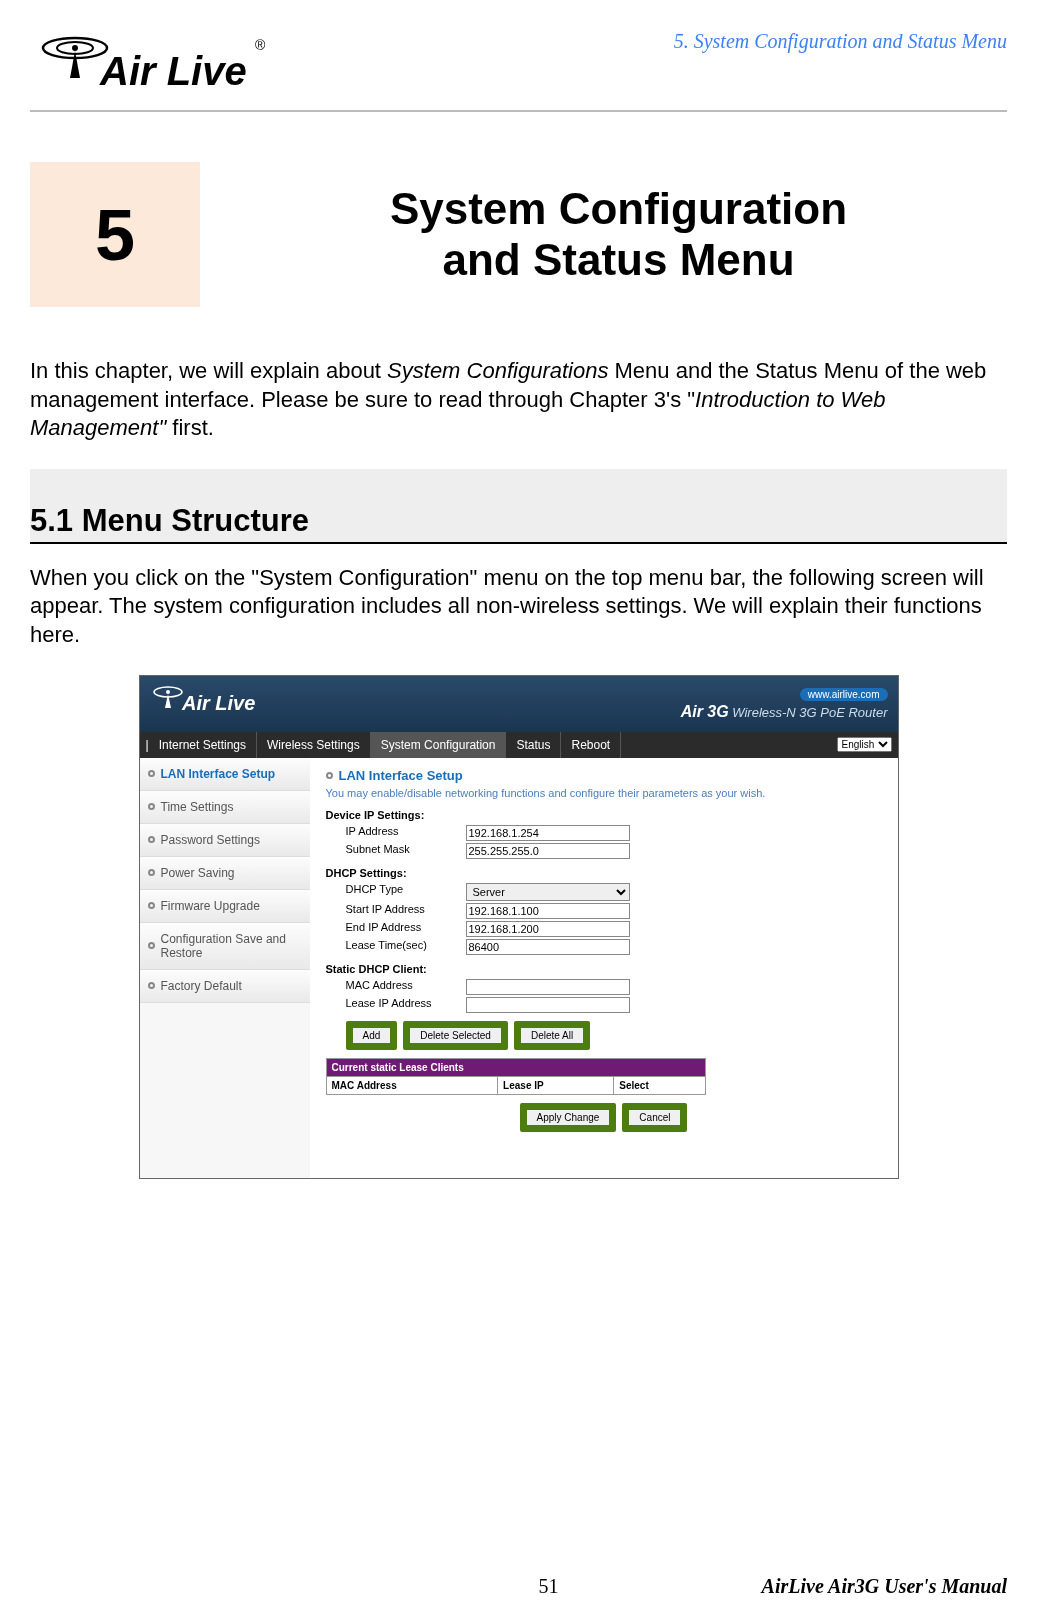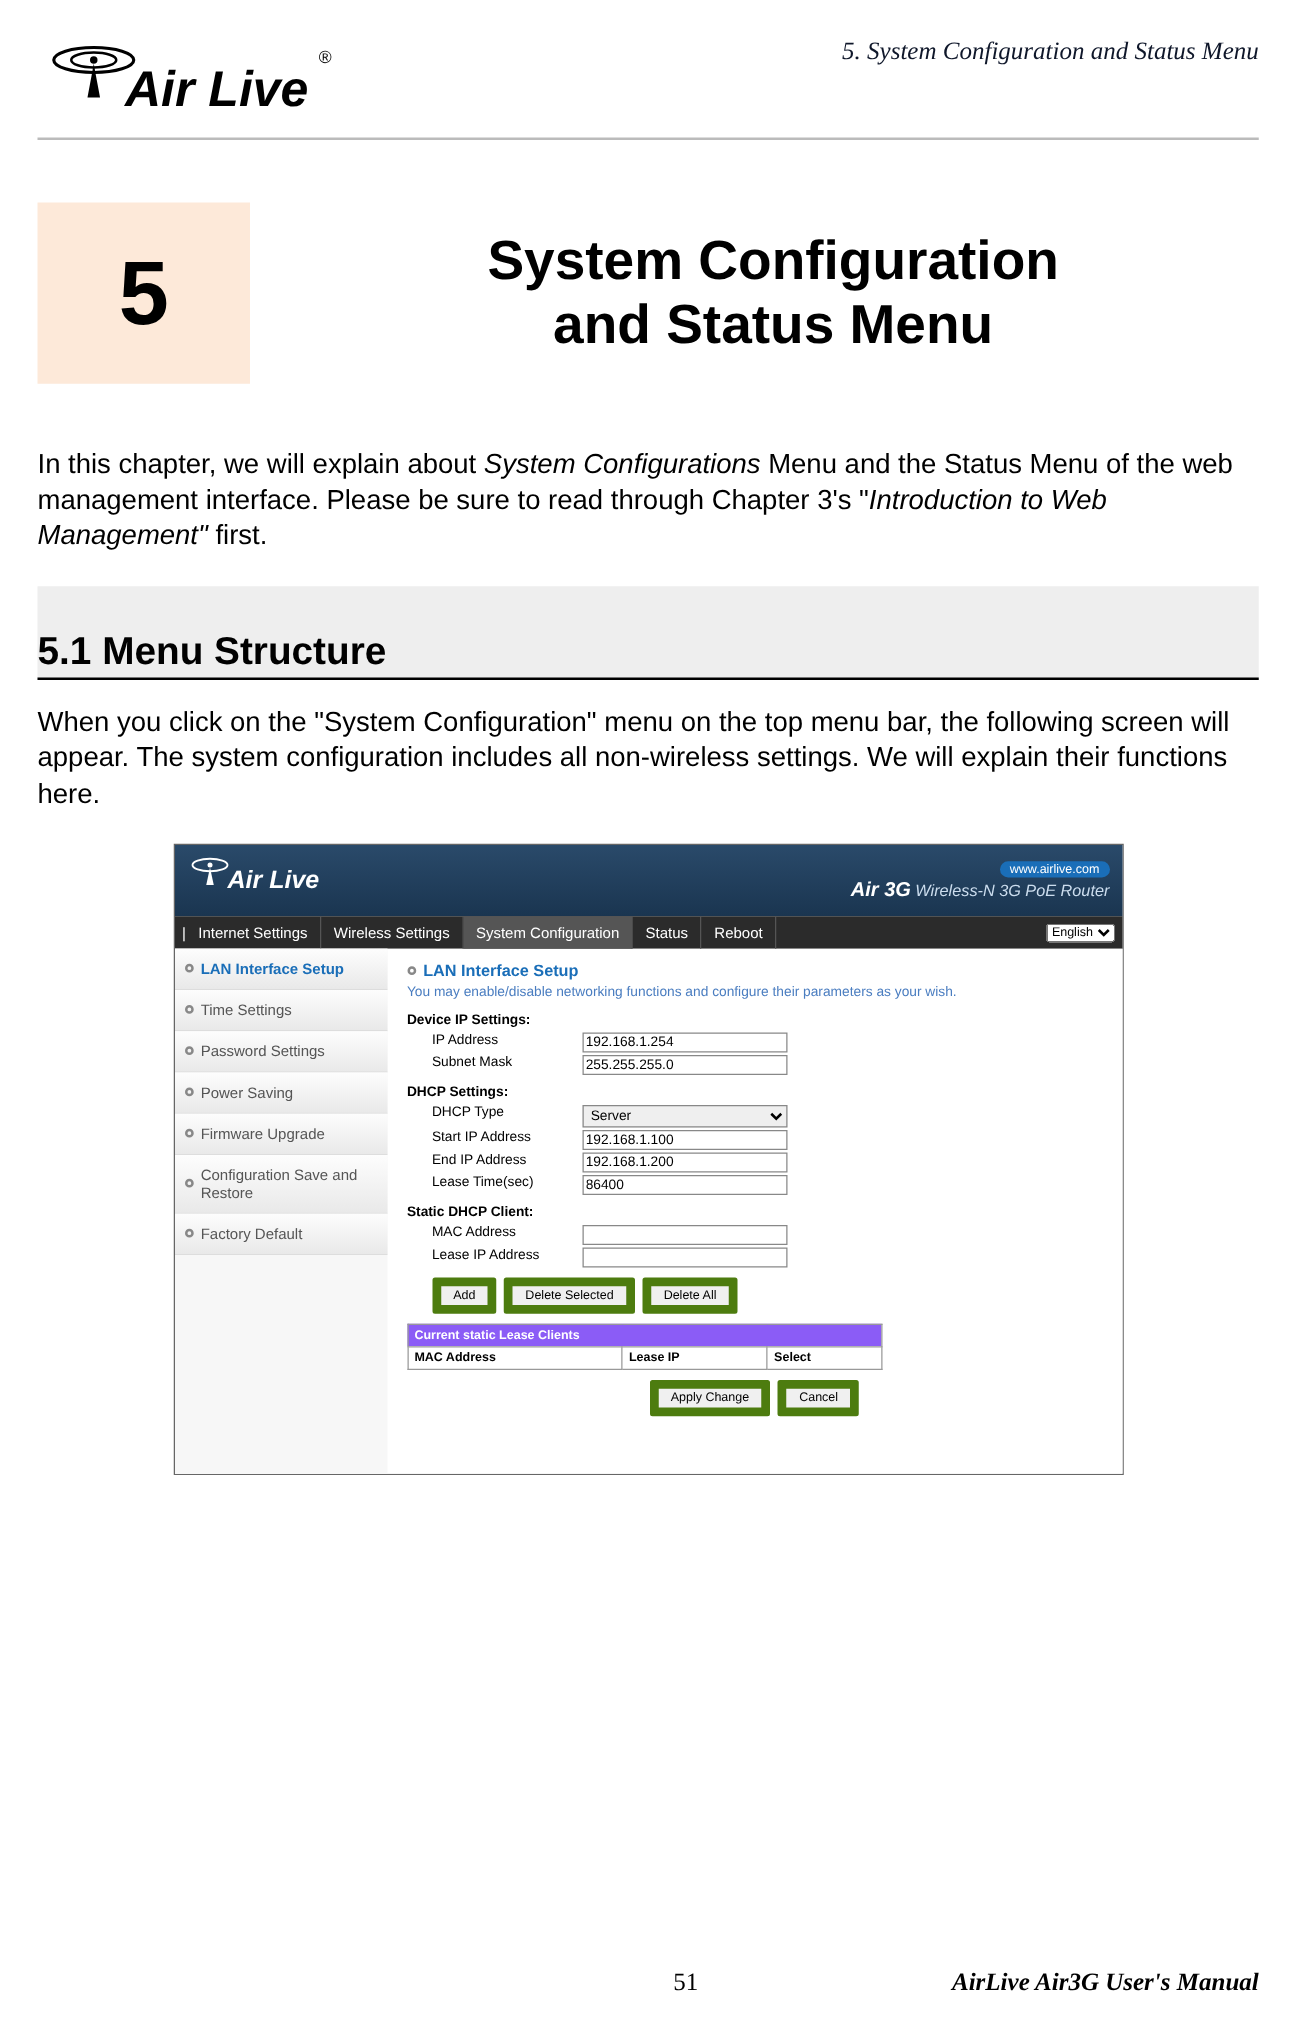--- a/index.html
+++ b/index.html
@@ -1,21 +1,21 @@
 <!DOCTYPE html>
 <html><head>
 <meta charset="utf-8">
 <style>
   * { box-sizing: border-box; margin: 0; padding: 0; }
   body { font-family: Arial, Helvetica, sans-serif; width: 1037px; height: 1618px; position: relative; background: #fff; }
   .page { padding: 30px 30px 0 30px; }
   .top-header { display: flex; justify-content: space-between; align-items: flex-start; margin-bottom: 10px; }
   .logo-block { display: flex; align-items: center; }
   .logo-svg { width: 240px; height: 70px; }
-  .header-right { font-style: italic; font-family: 'Times New Roman', serif; font-size: 20px; color: #0f172a; text-align: left; }
+  .header-right { font-style: italic; font-family: 'Times New Roman', serif; font-size: 20px; color: #3b82f6; text-align: left; }
   .divider-line { border-top: 2px solid #bbb; margin-bottom: 50px; }
   .chapter-row { display: flex; align-items: center; gap: 30px; margin-bottom: 50px; }
   .chapter-num-box { width: 170px; height: 145px; background: #fde9d9; display: flex; align-items: center; justify-content: center; }
   .chapter-num { font-size: 72px; font-weight: bold; font-family: Arial, sans-serif; }
   .chapter-title { font-size: 44px; font-weight: bold; text-align: center; flex: 1; line-height: 1.15; }
   .intro-para { font-size: 22px; line-height: 1.3; margin-bottom: 26px; }
   .intro-para .italic { font-style: italic; }
   .section-head-wrap { background: #eee; padding: 3px 0; border-bottom: 2px solid #000; margin-bottom: 20px; }
   .section-head { font-size: 31px; font-weight: bold; margin-top: 31px; }
   .body-para { font-size: 22px; line-height: 1.3; margin-bottom: 25px; }
@@ -40,21 +40,21 @@
   .ss-ct-title { color: #1a6eb8; font-weight: bold; font-size: 13px; display: flex; align-items: center; gap: 6px; }
   .ss-ct-desc { color: #4a7dc0; font-size: 11px; margin: 4px 0 10px 0; }
   .ss-section-label { font-weight: bold; font-size: 11px; margin-top: 8px; margin-bottom: 4px; }
   .ss-field-row { display: flex; margin: 2px 0; }
   .ss-field-label { width: 140px; padding-left: 20px; font-size: 11px; }
   .ss-field-input { width: 164px; }
   .ss-field-input input, .ss-field-input select { width: 100%; font-size: 11px; border: 1px solid #888; padding: 1px 2px; }
   .ss-btn-row { margin: 8px 0 8px 20px; display: flex; gap: 6px; }
   .ss-btn { font-size: 10px; padding: 2px 10px; border: 7px solid #4d7c0f; background: #f0f0f0; border-radius: 2px; cursor: pointer; }
   .ss-table { width: 380px; border-collapse: collapse; margin: 6px 0 8px 0; }
-  .ss-table-head { background: #8b5cf6; color: #fff; font-size: 10px; padding: 4px; }
+  .ss-table-head { background: #701a75; color: #fff; font-size: 10px; padding: 4px; }
   .ss-table th, .ss-table td { border: 1px solid #999; padding: 3px 5px; font-size: 10px; text-align: left; }
   .ss-table .hrow th { background: #fff; color: #000; font-weight: bold; }
   .footer { position: absolute; bottom: 20px; left: 0; right: 0; padding: 0 30px; display: flex; justify-content: space-between; font-family: 'Times New Roman', serif; font-size: 20px; }
   .footer-page { width: 100%; text-align: center; position: absolute; }
   .footer-title { font-style: italic; font-weight: bold; margin-left: auto; z-index: 1; }
 </style>
 </head>
 <body>
 
 <div class="page">

